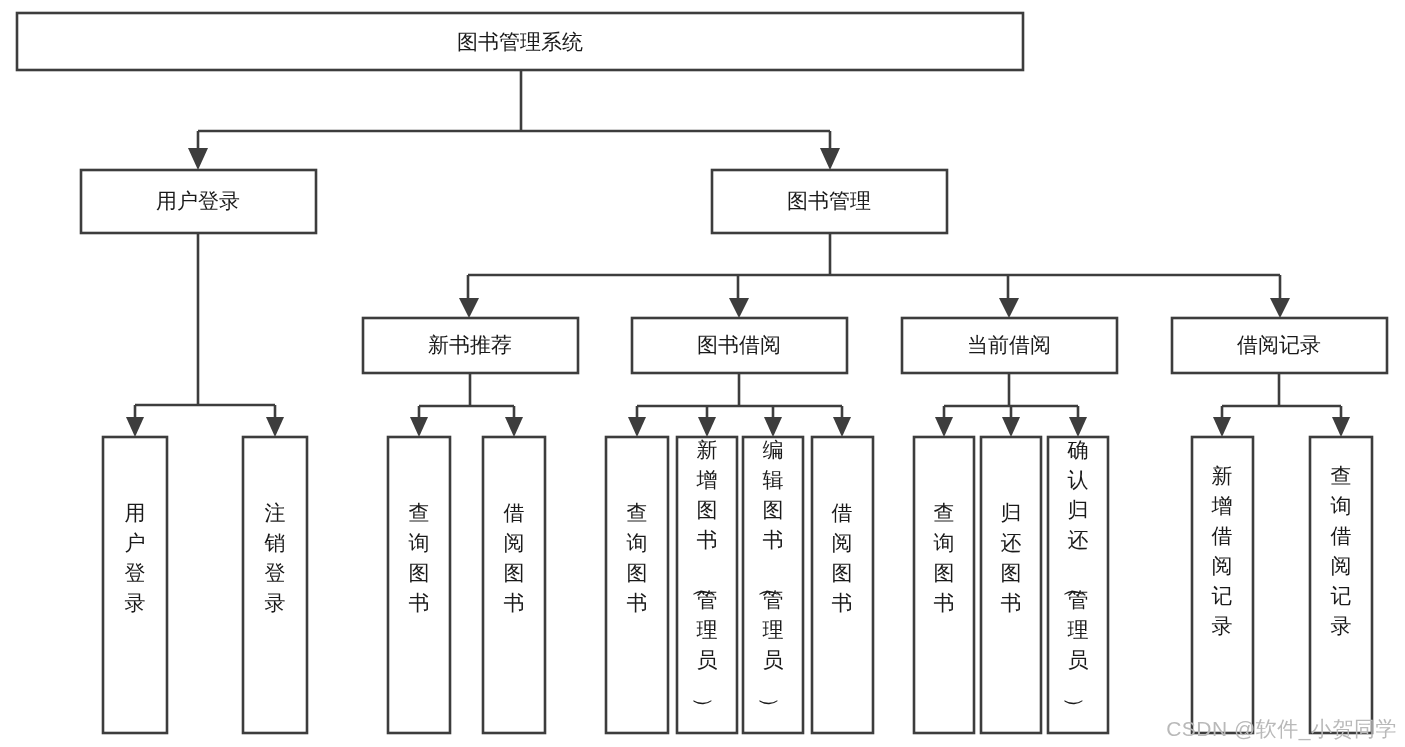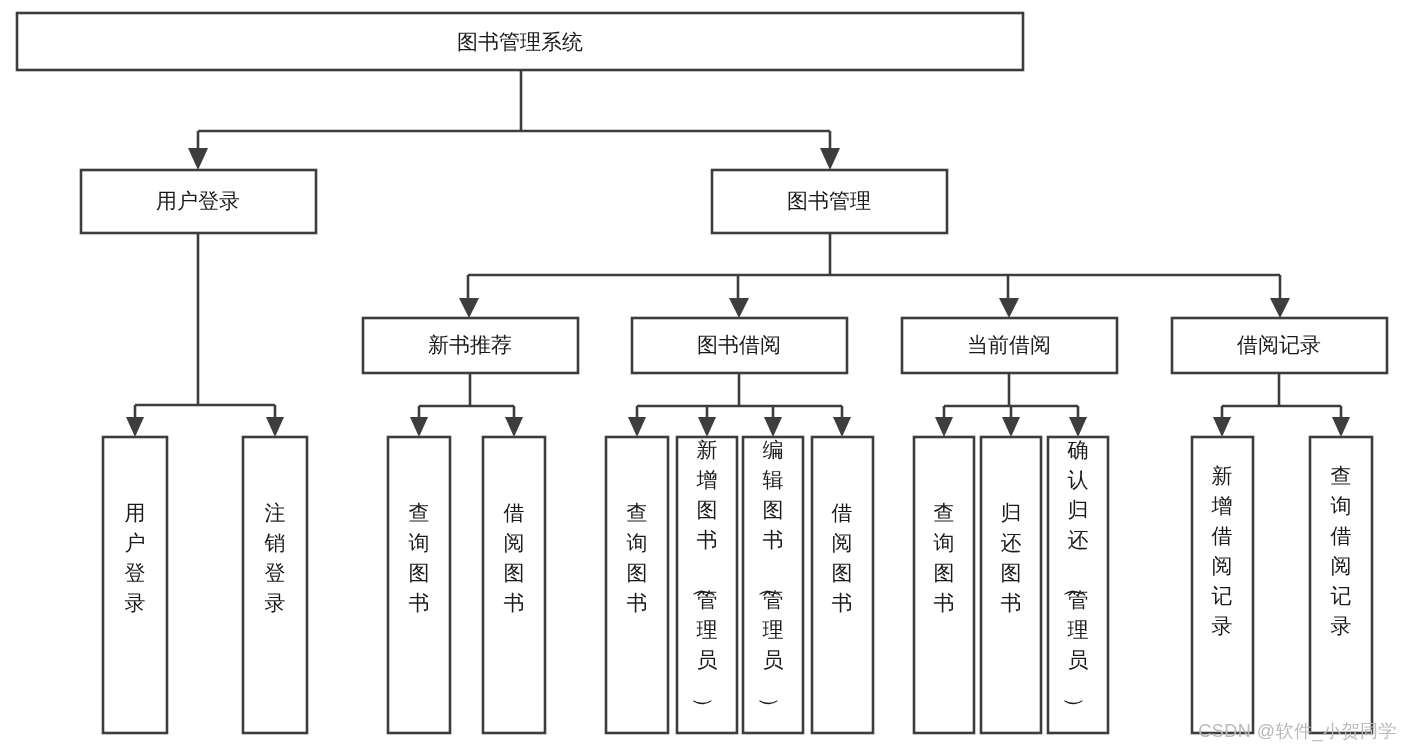--- a/index.html
+++ b/index.html
@@ -52,21 +52,21 @@
     font-family: "Liberation Sans", "DejaVu Sans", sans-serif;
     font-size: 21px;
     fill: #1a1a1a;
     text-anchor: middle;
   }
   .watermark {
     position: absolute;
     right: 8px;
     bottom: 4px;
     font-family: "Liberation Sans", "DejaVu Sans", sans-serif;
-    font-size: 18px;
+    font-size: 21px;
     color: #b9b9b9;
     letter-spacing: 0.5px;
     white-space: nowrap;
     pointer-events: none;
   }
 </style>
 </head>
 <body>
 
 <div id="diagram-root">

